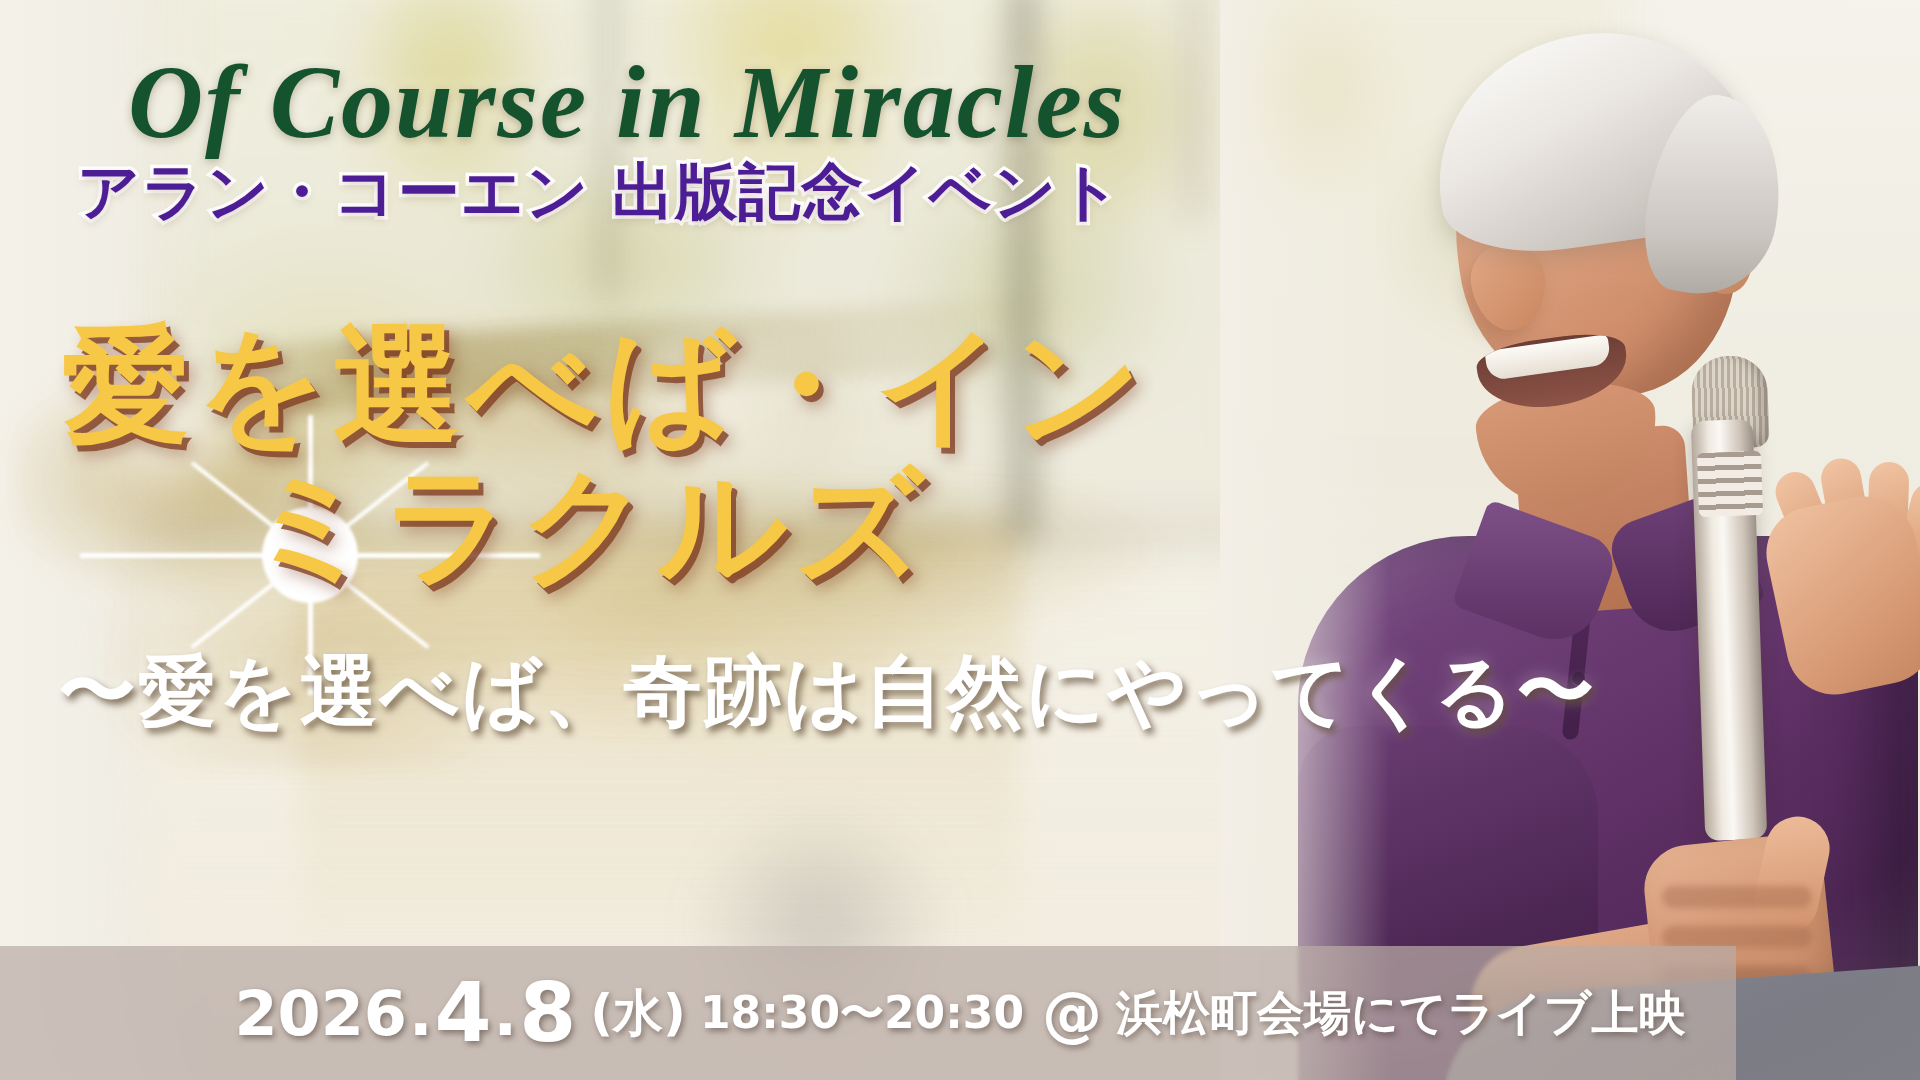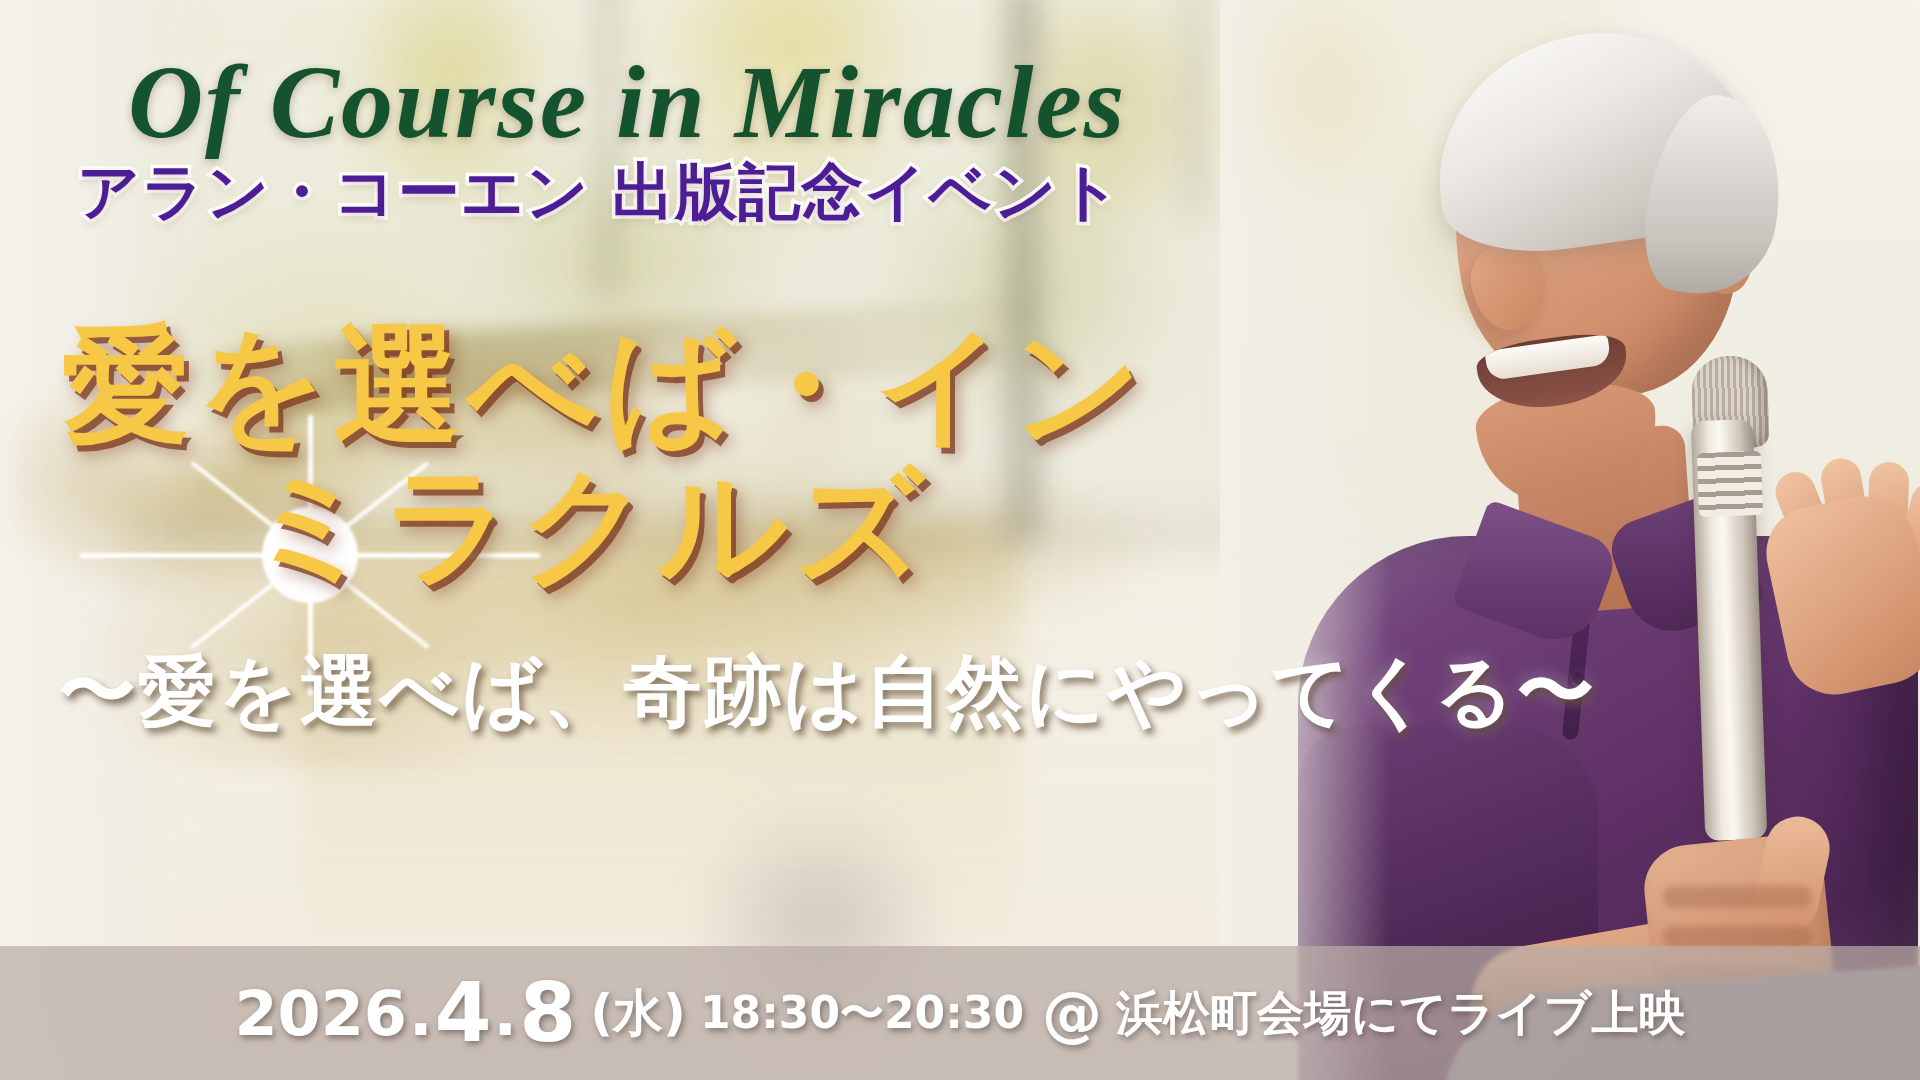--- a/index.html
+++ b/index.html
@@ -248,21 +248,21 @@
   .jp-tag{
     left:58px;top:640px;
     font-family:"Liberation Serif","DejaVu Serif",serif;
     font-weight:700;font-size:78px;letter-spacing:2px;
     color:#ffffff;
     text-shadow:4px 5px 7px rgba(92,70,48,.72), 0 0 18px rgba(255,255,255,.35);
   }
 
   
   .bottombar{
-    position:absolute;left:0;bottom:0;width:1920px;height:134px;
+    position:absolute;left:0;bottom:0;width:1736px;height:134px;
     background:rgba(186,172,166,.72);
     backdrop-filter:blur(2px);
   }
   .bar-text{
     position:absolute;left:0;top:0;width:1920px;height:134px;
     display:flex;align-items:center;justify-content:center;
     font-family:"DejaVu Sans","Liberation Sans",sans-serif;
     font-weight:700;color:#ffffff;white-space:nowrap;
     text-shadow:2px 3px 6px rgba(70,55,48,.55);
   }

